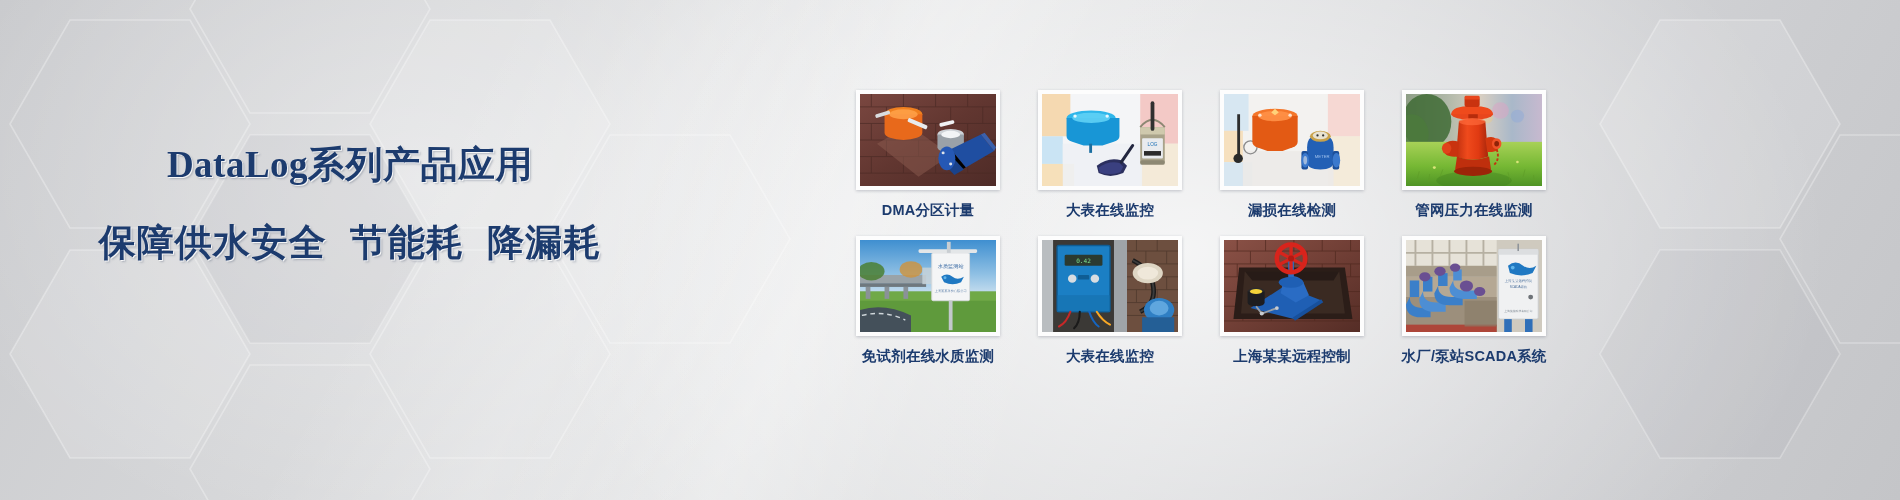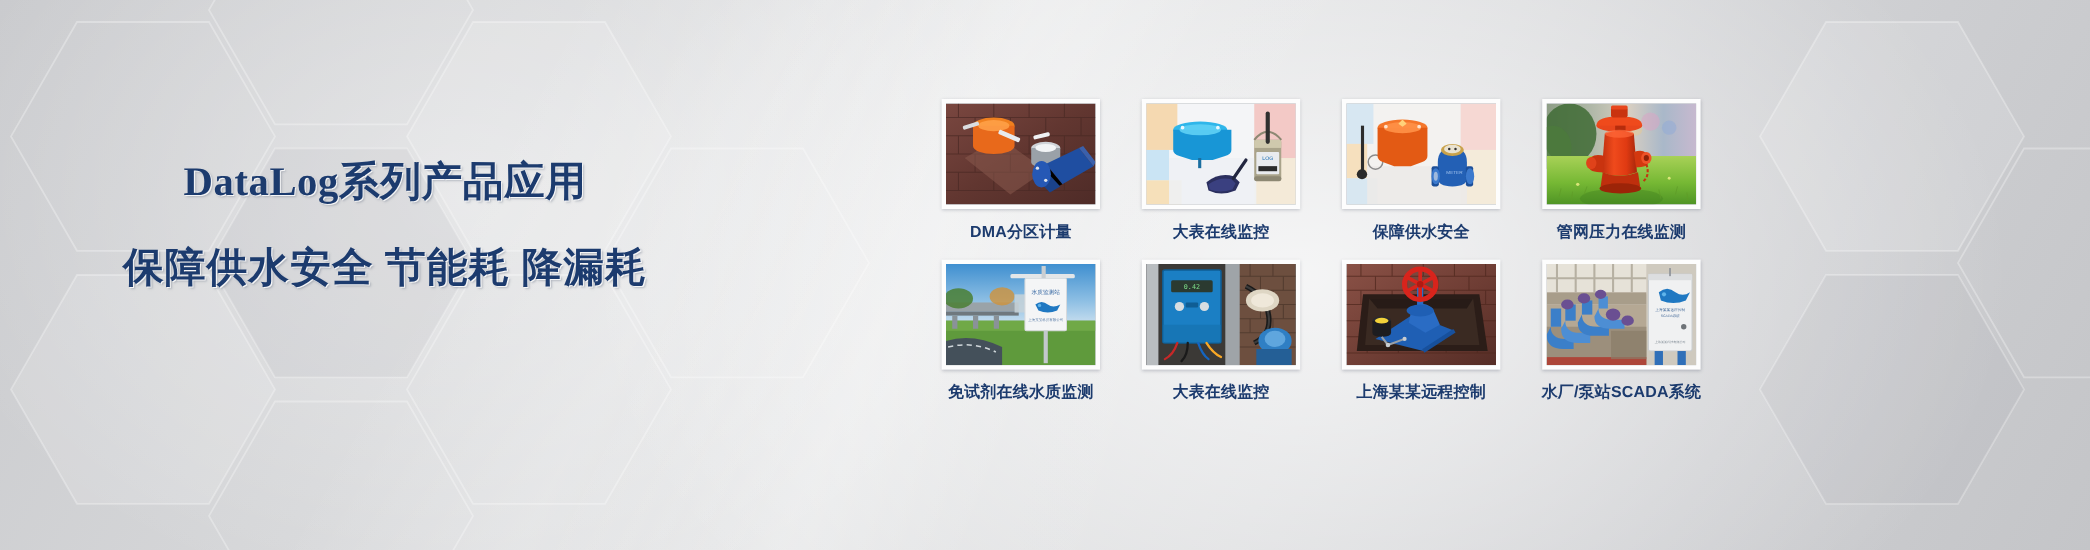--- a/index.html
+++ b/index.html
@@ -46,21 +46,21 @@
     font-family:"Liberation Serif","DejaVu Serif",serif;
     font-weight:bold;
     font-size:37px;
     letter-spacing:0.5px;
     color:#1c3b6e;
     text-shadow:1px 1px 0 rgba(255,255,255,0.85), 2px 2px 2px rgba(90,100,120,0.35);
     white-space:nowrap;
   }
   .headline .line2 {
     margin-top:28px;
-    font-family:Liberation Serif, serif;
+    font-family:Liberation Mono, monospace;
     font-weight:bold;
     font-size:37px;
     letter-spacing:1px;
     color:#1c3b6e;
     text-shadow:1px 1px 0 rgba(255,255,255,0.85), 2px 2px 2px rgba(90,100,120,0.35);
     white-space:nowrap;
     text-align:center;
   }
 
   
@@ -247,21 +247,21 @@
             <circle cx="105" cy="45" r="1.2" fill="#333"></circle>
             <rect x="82" y="62" width="7" height="20" rx="2" fill="#1c4f99"></rect>
             <rect x="115" y="62" width="7" height="20" rx="2" fill="#1c4f99"></rect>
             <ellipse cx="86" cy="72" rx="4" ry="8" fill="#3b79cd"></ellipse>
             <ellipse cx="119" cy="72" rx="4" ry="8" fill="#3b79cd"></ellipse>
             <ellipse cx="86" cy="72" rx="2" ry="4.5" fill="#9fb9dd"></ellipse>
             <text x="104" y="70" font-size="4.5" fill="#9fc0ec" text-anchor="middle" font-family="sans-serif">METER</text>
           </svg>
         </div>
       </div>
-      <div class="caption">保障供水安全</div>
+      <div class="caption">漏损在线检测</div>
     </div>
 
     <div class="card">
       <div class="thumb-frame">
         <div class="thumb">
           <svg viewBox="0 0 144 100" preserveAspectRatio="none">
             <defs>
               <linearGradient id="sky4" x1="0" y1="0" x2="1" y2="0">
                 <stop offset="0%" stop-color="#8e9e86"></stop>
                   <stop offset="30%" stop-color="#b0b8a8"></stop>

